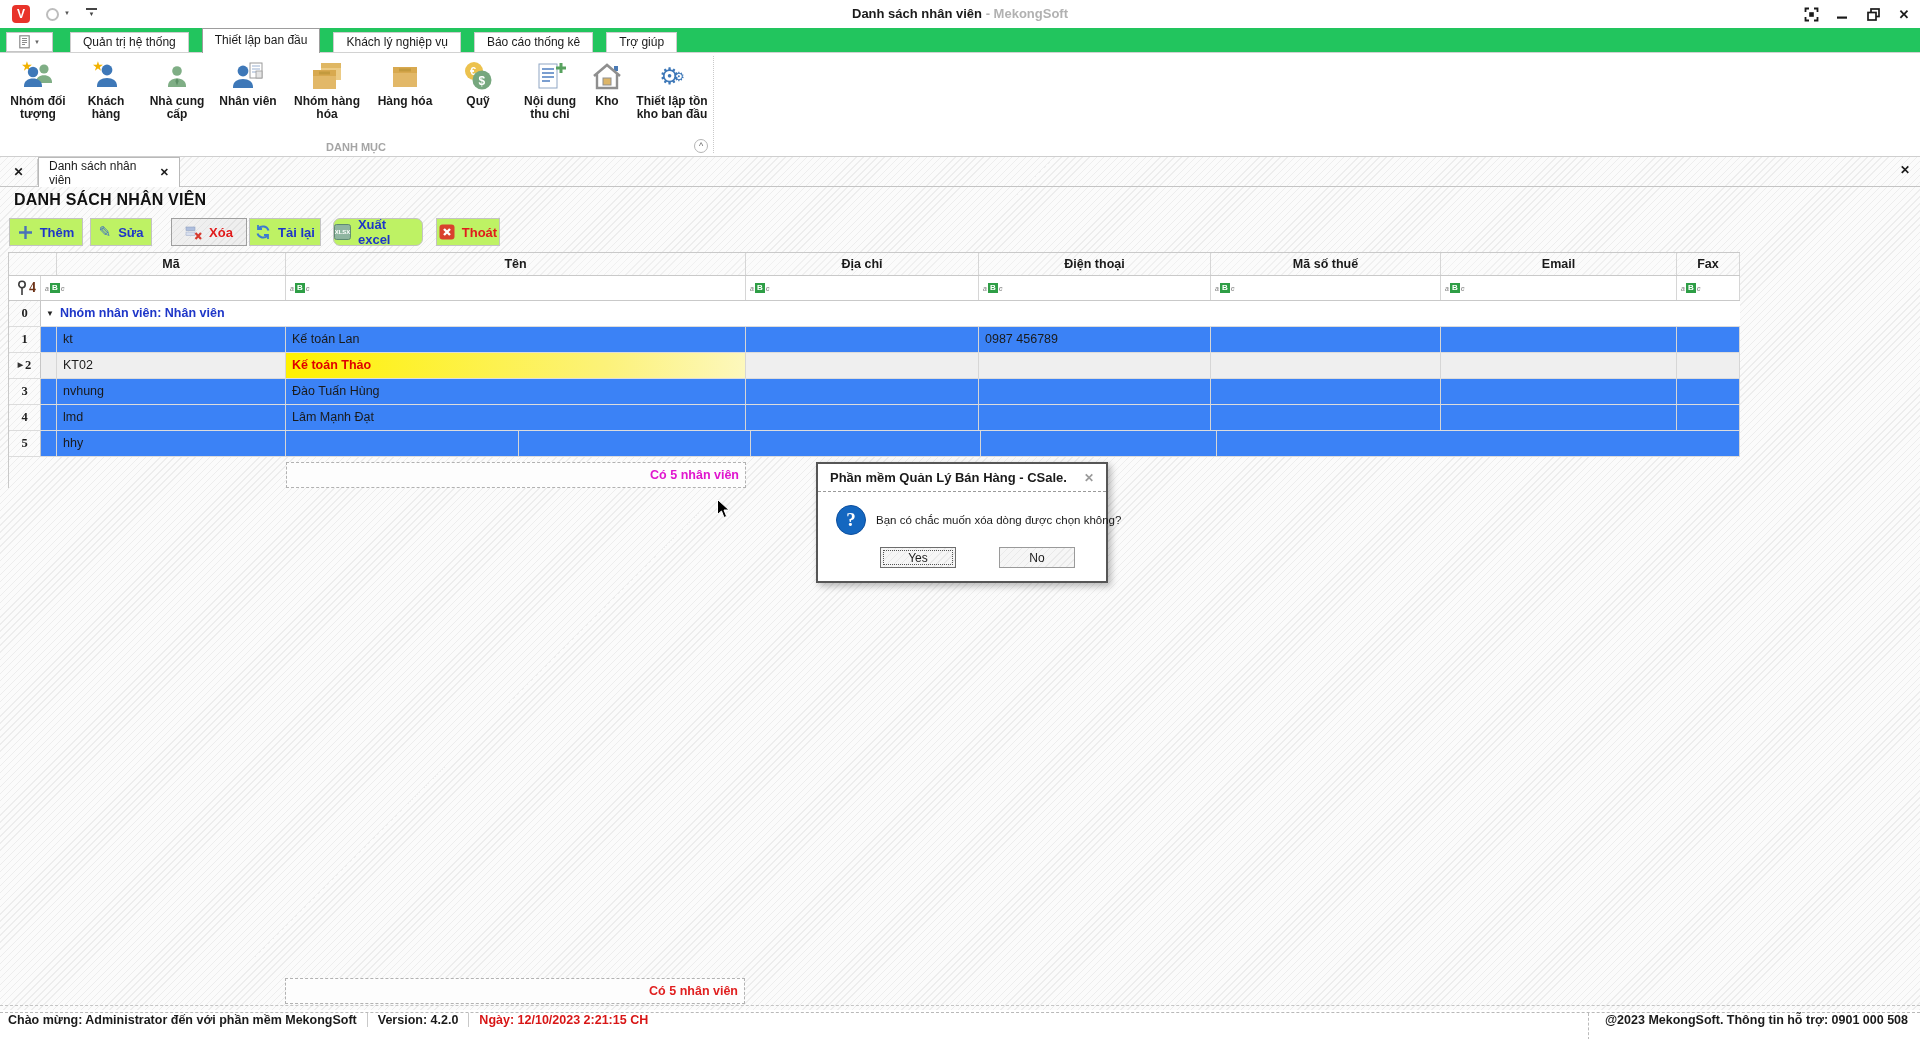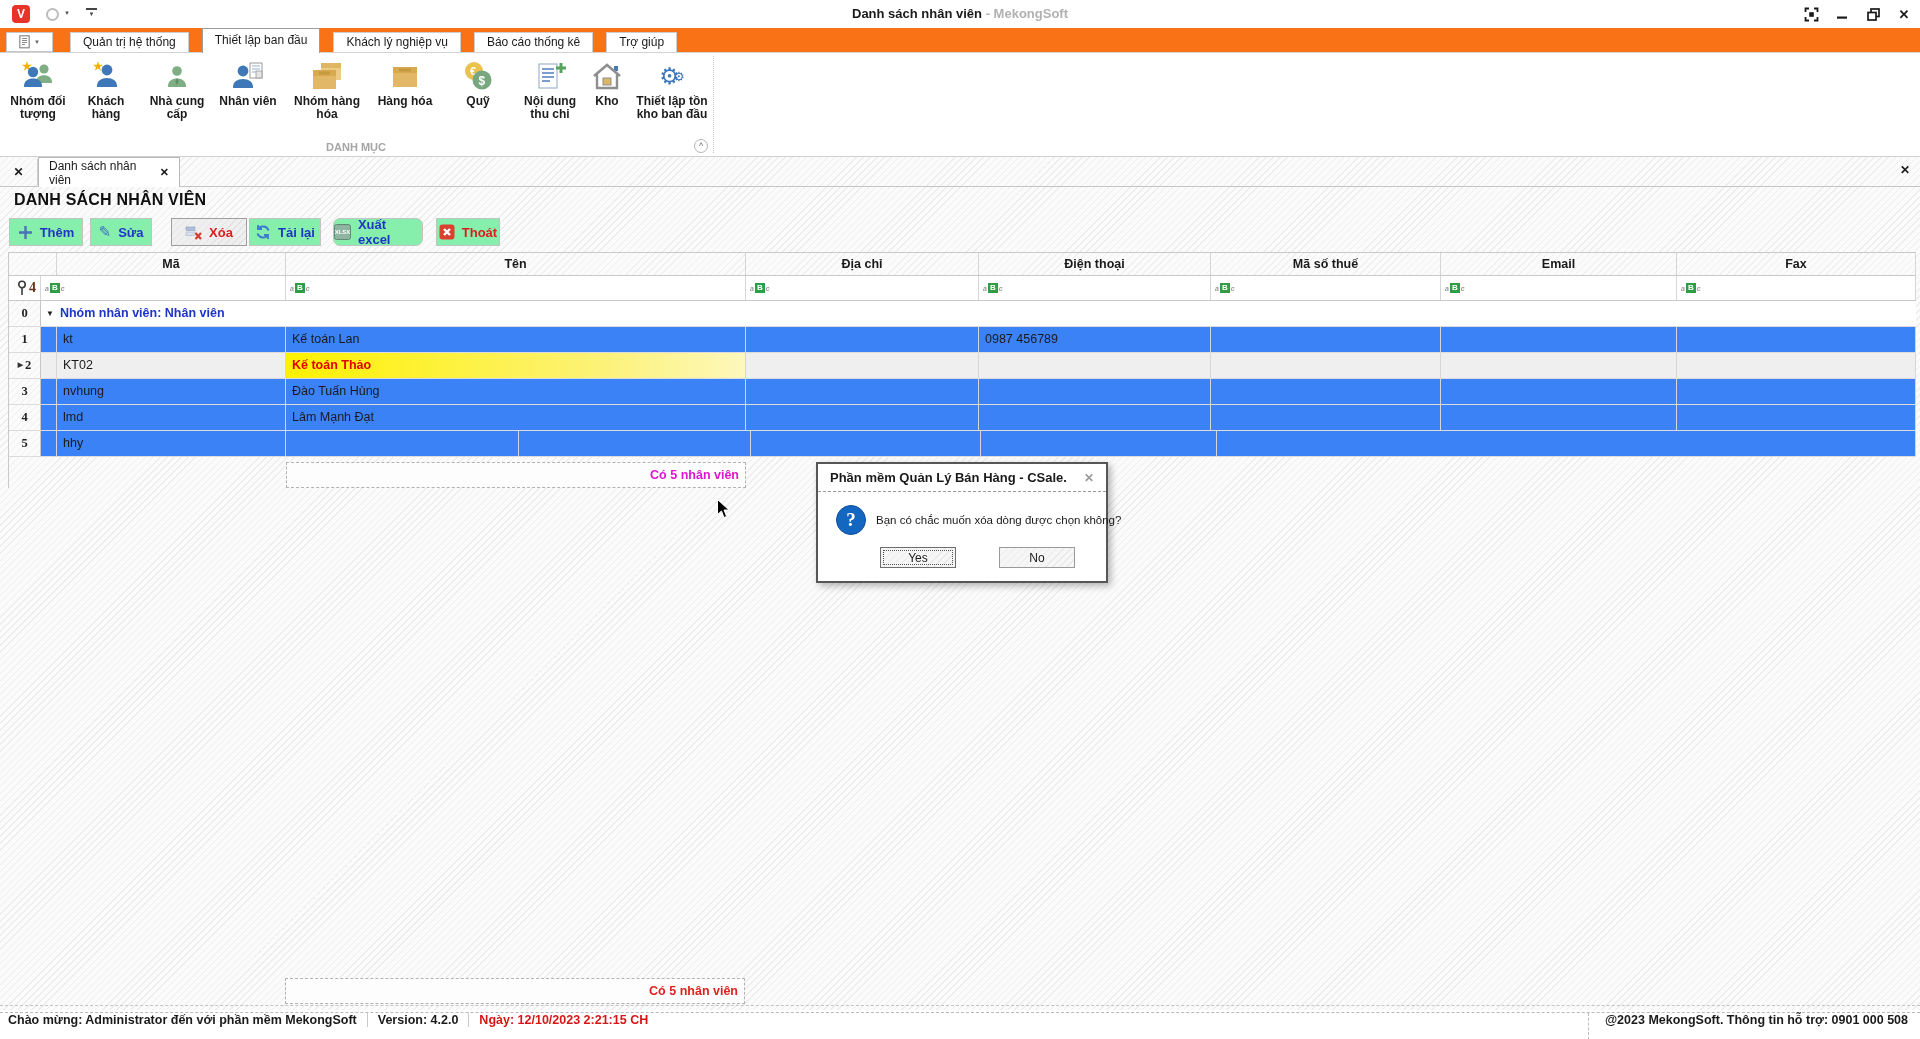--- a/index.html
+++ b/index.html
@@ -19,21 +19,21 @@
   .qat-custom .bar{display:block;height:2px;background:#444;margin-bottom:2px;}
   .qat-custom .car{display:block;font-size:6px;line-height:5px;color:#444;}
   .tb-title{position:absolute;left:400px;right:400px;top:0;height:28px;text-align:center;line-height:28px;
             font-size:13px;font-weight:bold;color:#1a1a1a;white-space:nowrap;}
   .tb-title .suffix{color:#b1b1b1;}
   .winbtns{position:absolute;right:8px;top:0;height:28px;display:flex;align-items:center;gap:15px;}
   .winbtn{display:flex;align-items:center;justify-content:center;width:16px;height:16px;}
   .winbtn.close{font-weight:bold;font-size:13px;color:#1a1a1a;}
 
   
-  .ribbontabs{position:absolute;left:0;top:28px;width:100%;height:25px;background:#f97316;}
+  .ribbontabs{position:absolute;left:0;top:28px;width:100%;height:25px;background:#22c55e;}
   .appmenu-btn{position:absolute;left:6px;top:4px;width:47px;height:20px;border:1px solid #c6c6c6;background:#fff;
                display:flex;align-items:center;justify-content:center;gap:4px;}
   .appmenu-btn .car{font-size:6px;color:#666;}
   .rtabs{position:absolute;left:70px;top:0;height:25px;display:flex;align-items:flex-end;gap:13px;}
   .rtab{border:1px solid #cdcdcd;background:#fff;height:21px;line-height:19px;padding:0 12px;font-size:12px;white-space:nowrap;}
   .rtab.active{height:25px;line-height:23px;border-color:#9d9d9d;border-bottom:none;position:relative;z-index:3;}
 
   
   .ribbonbody{position:absolute;left:0;top:52px;width:100%;height:105px;background:#fff;
               border-top:1px solid #d2d2d2;border-bottom:1px solid #cfcfcf;}
@@ -57,29 +57,29 @@
            border-bottom:none;display:flex;align-items:center;gap:10px;padding:0 10px;font-size:12px;z-index:2;}
   .doc-tab .x{font-weight:bold;font-size:11px;}
   .doc-close-right{position:absolute;right:10px;top:6px;font-weight:bold;font-size:12px;}
 
   
   .titlestrip{position:absolute;left:0;top:186px;width:100%;height:28px;border-top:1px solid #c4c4c4;}
   .page-title{position:absolute;left:14px;top:4px;font-size:16px;font-weight:bold;color:#111;letter-spacing:.2px;}
 
   
   .toolbar{position:absolute;left:0;top:214px;width:100%;height:38px;}
-  .tbtn{position:absolute;top:4px;height:28px;background:#86efac;border:1px solid #c3c3c3;display:flex;
+  .tbtn{position:absolute;top:4px;height:28px;background:#bef264;border:1px solid #c3c3c3;display:flex;
         align-items:center;justify-content:center;gap:7px;font-size:13px;font-weight:bold;cursor:default;}
   .tbtn.pressed{border-color:#9f9f9f;background-color:#efefef;
         background-image:repeating-linear-gradient(135deg, rgba(0,0,0,0.05) 0 1px, transparent 1px 5px);}
   .blue{color:#1e36c8;} .redtxt{color:#e01b1b;}
   .pencil{font-family:"DejaVu Sans",sans-serif;color:#3d6fc0;font-size:15px;line-height:15px;}
 
   
-  .grid{position:absolute;left:8px;top:252px;width:1908px;border-left:1px solid #c9c9c9;}
+  .grid{position:absolute;left:8px;top:252px;width:1732px;border-left:1px solid #c9c9c9;}
   .gr{display:flex;width:100%;}
   .gc{border-right:1px solid #d6d6d6;overflow:hidden;white-space:nowrap;}
   .w-indh{width:48px;} .w-ind{width:32px;} .w-gap{width:16px;}
   .w-ma{width:229px;} .w-maf{width:245px;} .w-ten{width:460px;} .w-dc{width:233px;}
   .w-dt{width:232px;} .w-mst{width:230px;} .w-em{width:236px;} .w-fax{flex:1;}
   .hrow{height:24px;border-top:1px solid #c9c9c9;border-bottom:1px solid #c9c9c9;}
   .hrow .gc{font-weight:bold;font-size:12.5px;text-align:center;line-height:22px;
             background-color:#fbfbfb;
             background-image:repeating-linear-gradient(135deg, rgba(0,0,0,0.045) 0 1px, transparent 1px 5px);}
   .frow{height:25px;border-bottom:1px solid #c9c9c9;background:#fff;}

